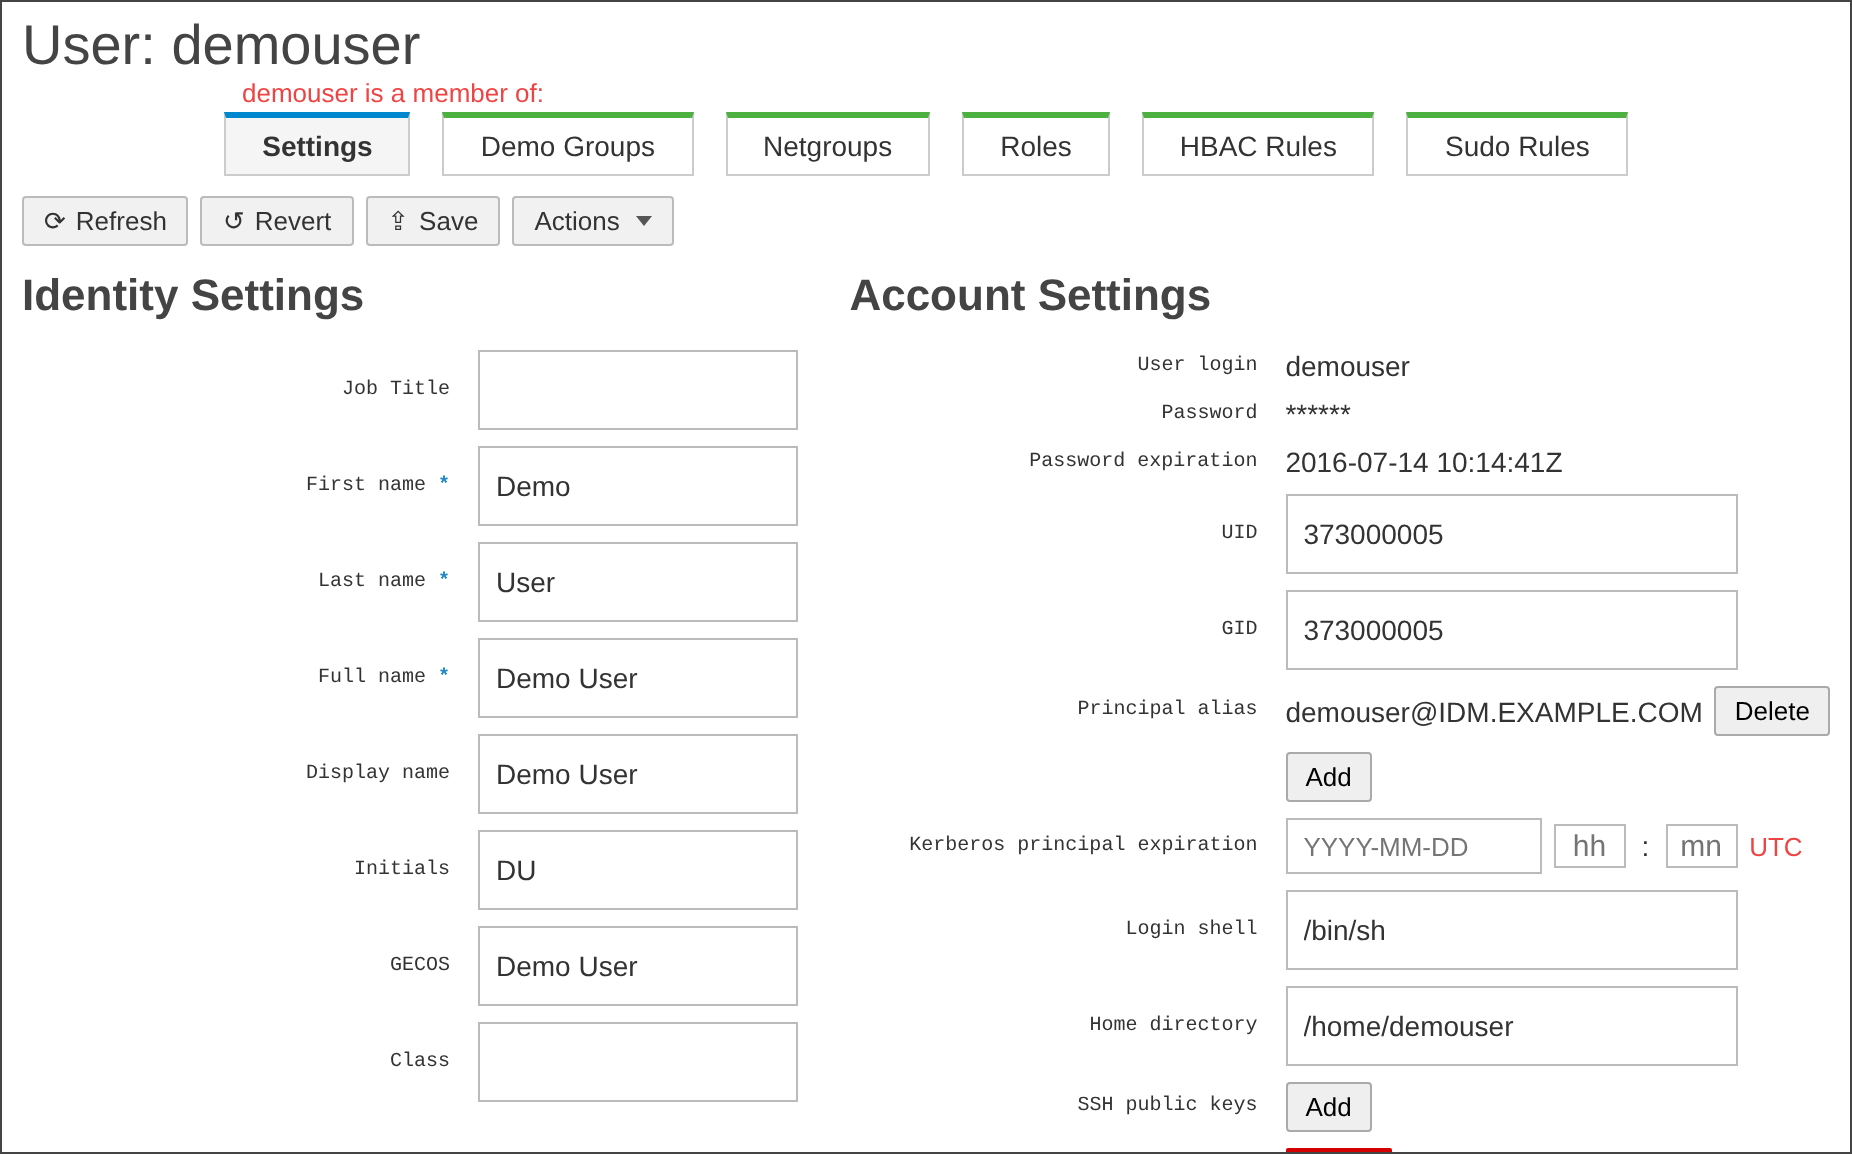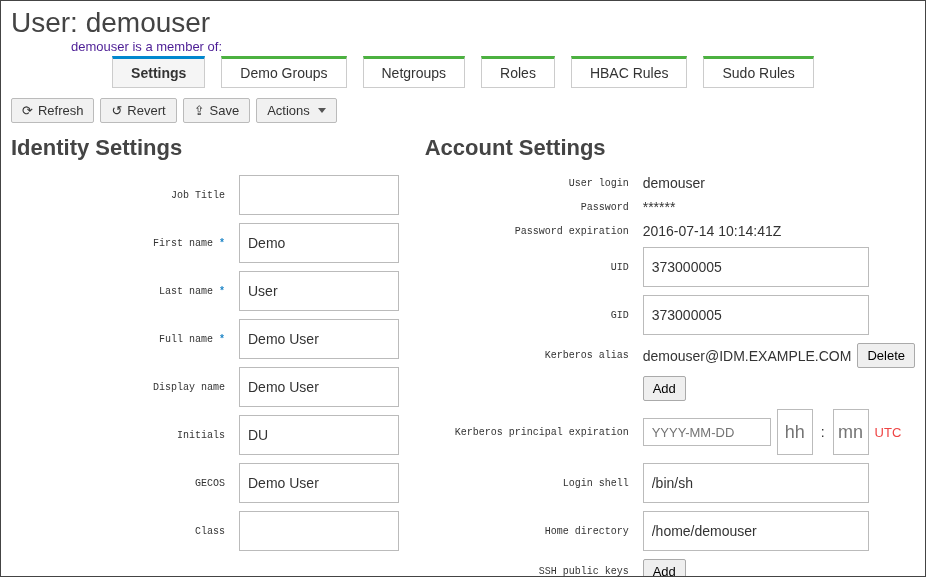--- a/index.html
+++ b/index.html
@@ -20,22 +20,22 @@
   }
   .page-title {
     font-size: 28px;
     font-weight: 300;
     color: #444;
     margin: 0 0 0 0;
   }
   .page-title .uname { color: #444; }
   .member-of {
     font-size: 13px;
-    color: #4c1d95;
-    margin: 0 0 0 60px;
+    color: #ef4444;
+    margin: 0 0 0 110px;
   }
   .tabs {
     display: flex;
     gap: 16px;
     margin-top: 2px;
     justify-content: center;
   }
   .tab {
     background: #fff;
     border: 1px solid #ccc;
@@ -111,24 +111,24 @@
     font-size: 14px;
     color: #333;
     background: #fff;
   }
   .col-left input.text { width: 160px; }
   .col-right input.text { width: 226px; }
   input.text::placeholder { color: #9e9e9e; font-style: italic; }
   .static { font-size: 14px; color: #333; }
   .small-input {
     border: 1px solid #bbb;
-    height: 46px;
+    height: 22px;
     width: 36px;
     padding: 2px 4px;
-    font-size: 18px;
+    font-size: 15px;
     text-align: center;
   }
   .date-input {
     border: 1px solid #bbb;
     height: 28px;
     width: 128px;
     padding: 2px 8px;
     font-size: 13px;
   }
   .utc { font-size: 13px; color: #ef4444; }
@@ -277,21 +277,21 @@
             <input class="text" value="373000005" style="">
           </div>
       </div>
       <div class="field-row">
         <div class="field-label">GID</div>
         <div class="field-value">
             <input class="text" value="373000005" style="">
           </div>
       </div>
       <div class="field-row">
-        <div class="field-label">Kerberos alias</div>
+        <div class="field-label">Principal alias</div>
         <div class="field-value">
           <span class="static">demouser@IDM.EXAMPLE.COM</span>
           <button class="btn-sm">Delete</button>
         </div>
       </div>
       <div class="field-row">
         <div class="field-label"></div>
         <div class="field-value">
           <button class="btn-sm">Add</button>
         </div>

